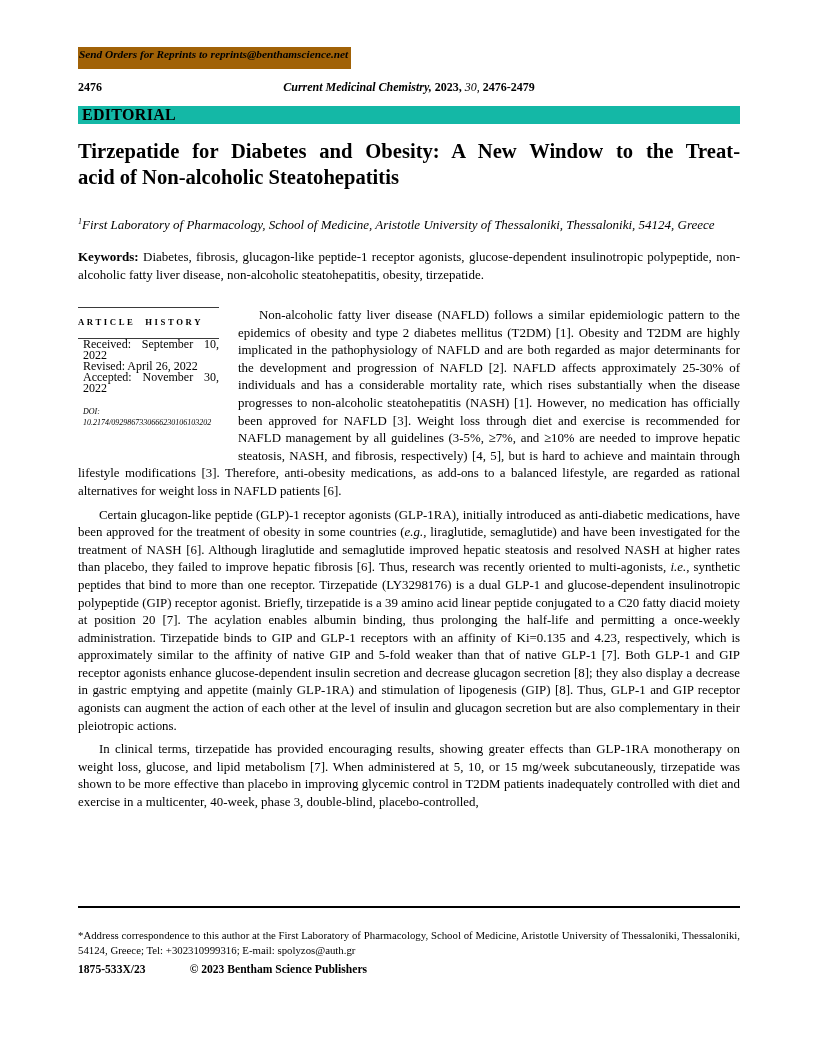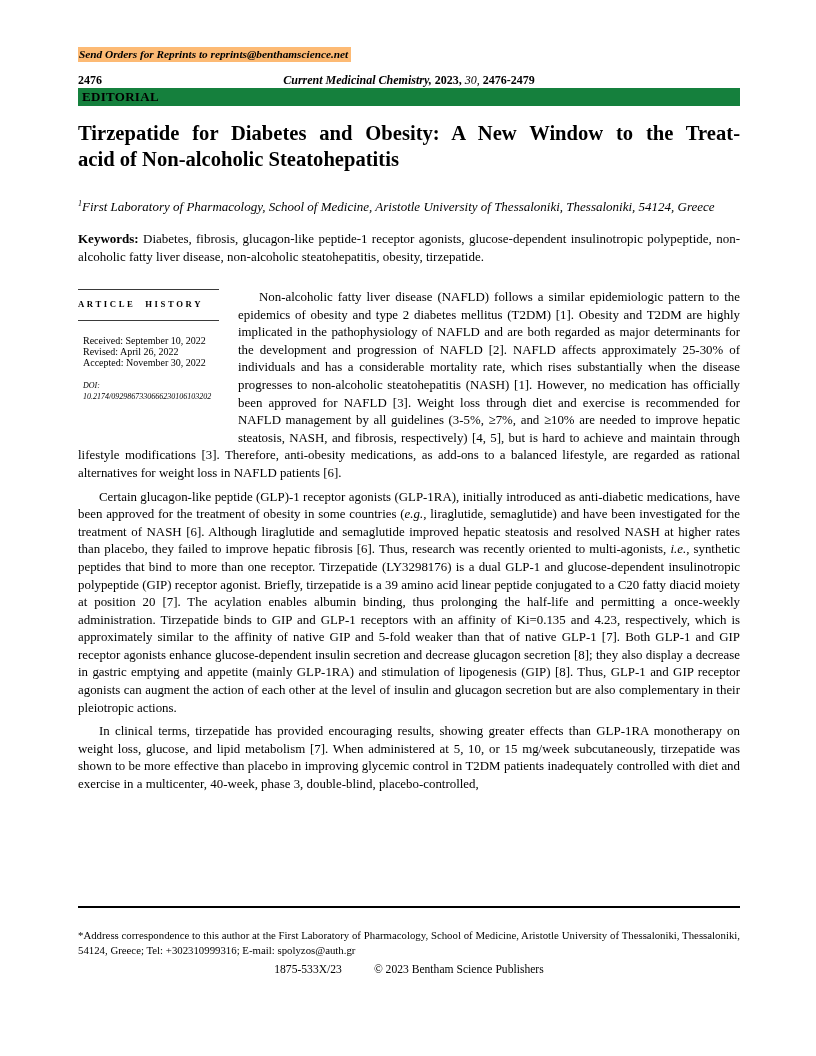--- a/index.html
+++ b/index.html
@@ -5,52 +5,52 @@
   html,body{margin:0;padding:0;background:#ffffff;}
   .page{
     width:816px;height:1056px;position:relative;box-sizing:border-box;
     background:#ffffff;color:#000;overflow:hidden;
     font-family:"Liberation Serif","DejaVu Serif",serif;
   }
   .content{padding:47px 76px 0 78px;}
 
   
   .reprint-line{font-size:11.3px;line-height:15px;}
-  .reprint-highlight{display:inline-block;background:#fdba74;font-weight:bold;font-style:italic;padding:0 3px 0 1px;}
+  .reprint-highlight{display:inline-block;background:#a16207;font-weight:bold;font-style:italic;padding:0 3px 7px 1px;}
   .journal-line{position:relative;margin-top:11px;font-size:12px;line-height:15px;text-align:center;}
   .page-number{position:absolute;left:0;top:0;font-weight:bold;}
   .j-name{font-weight:bold;font-style:italic;}
   .j-year{font-weight:bold;}
   .j-vol{font-style:italic;}
   .j-pages{font-weight:bold;}
-  .editorial-bar{background:#15803d;font-weight:bold;font-size:13px;line-height:18px;padding:0 4px;letter-spacing:.3px;}
+  .editorial-bar{margin-top:11px;background:#14b8a6;font-weight:bold;font-size:16px;line-height:18px;padding:0 4px;letter-spacing:.3px;}
 
   
   .title{margin-top:14px;font-weight:bold;font-size:20.6px;line-height:26px;}
   .title-l1{display:block;text-align:justify;text-align-last:justify;}
   .title-l2{display:block;}
   .authors{margin-top:19px;font-size:13.6px;line-height:18px;}
   sup{font-size:.62em;line-height:0;}
   .affiliation{margin-top:26px;font-size:13px;line-height:18px;font-style:italic;text-align:justify;}
   .keywords{margin-top:14px;font-size:13px;line-height:18px;text-align:justify;}
   .kw-label{font-weight:bold;}
 
   
   .body-block{margin-top:23px;font-size:12.9px;line-height:17.6px;text-align:justify;hyphens:auto;}
   .history{float:left;width:141px;height:150px;margin-right:19px;box-sizing:border-box;font-family:"Liberation Serif","DejaVu Serif",serif;}
   .history-rule{border-top:1.6px solid #3a3a3a;}
   .history-heading{font-size:8.7px;font-weight:bold;letter-spacing:2.6px;word-spacing:5px;text-align:left;padding:6px 0 6px 0;}
-  .history-entries{margin-top:14px;padding-left:5px;font-size:10px;line-height:11px;}
+  .history-entries{padding-left:5px;font-size:12px;line-height:11px;}
   .history-doi{margin-top:12px;padding-left:5px;font-size:8px;line-height:11px;font-style:italic;}
   .para{margin:0 0 6px 0;text-indent:21px;}
   .para:last-child{margin-bottom:0;}
 
   
   .footnote{position:absolute;left:78px;right:76px;top:906px;border-top:2px solid #000;padding-top:20px;font-size:10.8px;line-height:14.5px;text-align:justify;}
-  .issn-line{position:absolute;left:78px;right:76px;top:963px;display:flex;justify-content:center;gap:32px;font-size:11.6px;font-weight:normal;}
+  .issn-line{position:absolute;left:78px;right:76px;top:963px;display:flex;justify-content:flex-start;gap:44px;font-size:11.6px;font-weight:bold;}
 </style>
 </head>
 <body>
 
 <div class="page">
   <div class="content">
 
     <div class="reprint-line">
       <span class="reprint-highlight">Send Orders for Reprints to reprints@benthamscience.net</span>
     </div>

